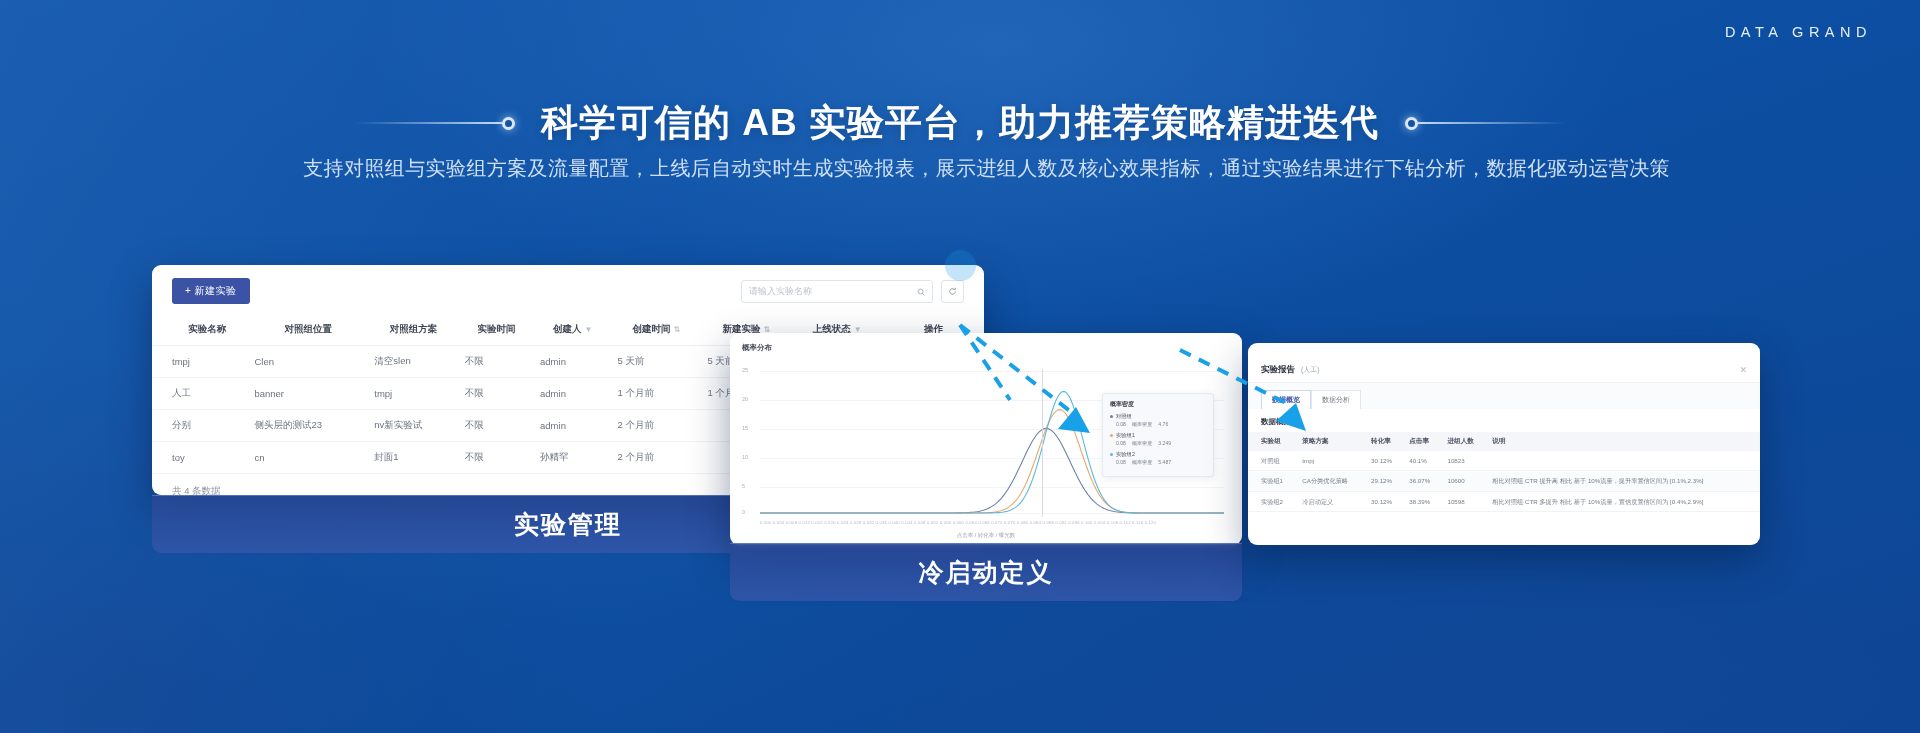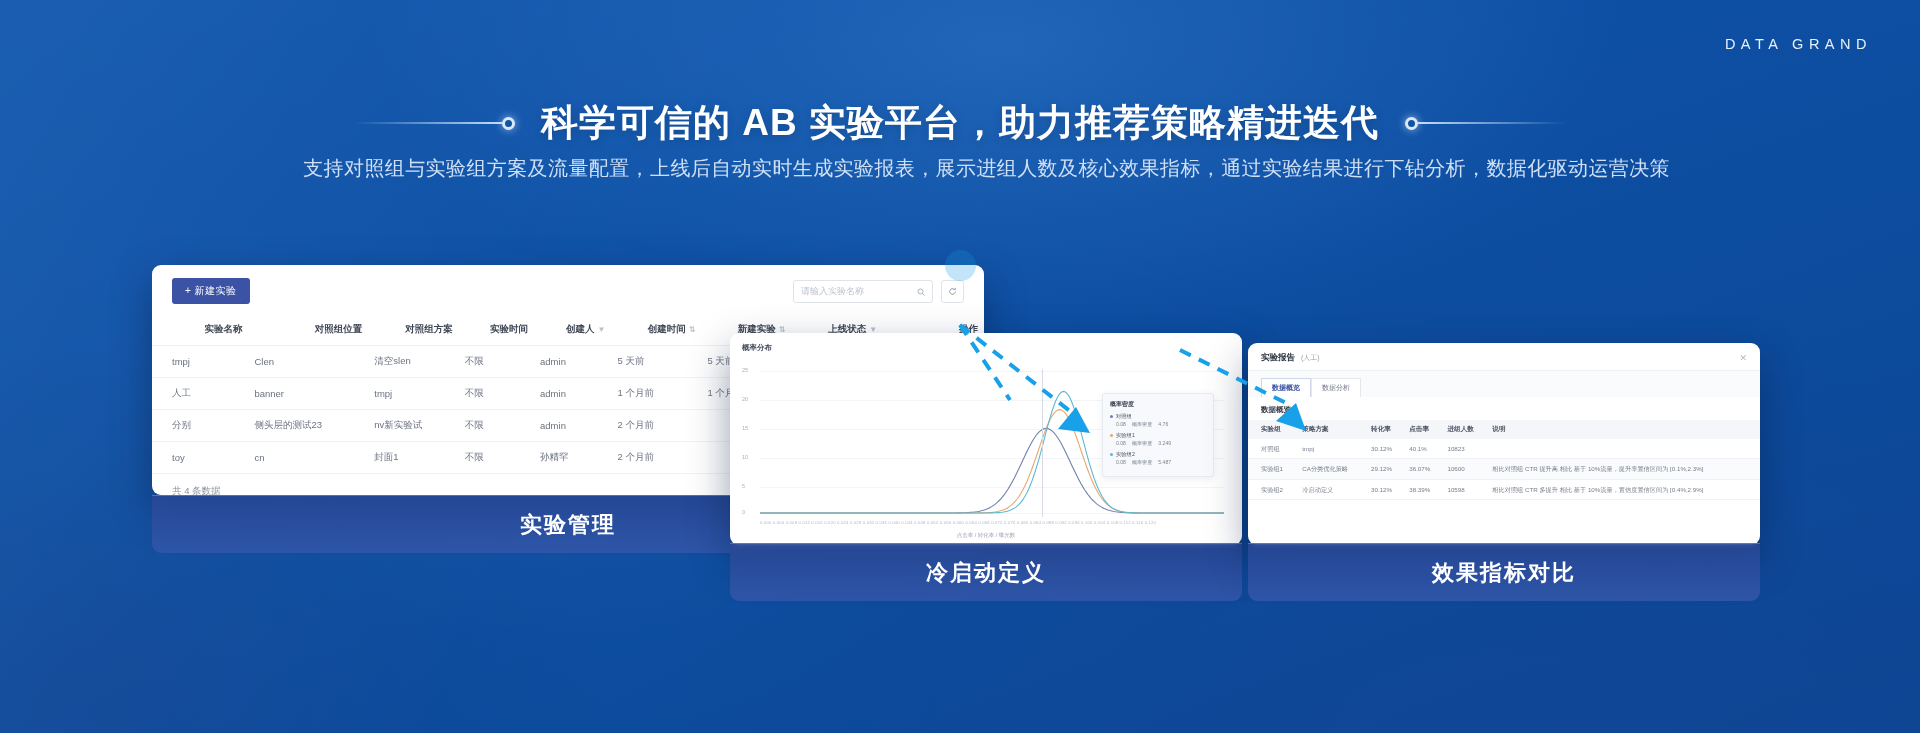--- a/index.html
+++ b/index.html
@@ -27,21 +27,21 @@
   }
 
   
   .logo { position: absolute; top: 24px; right: 48px; text-align: center; }
   .logo-cn {
     color: #fff; font-size: 36px; font-weight: 700; letter-spacing: 2px;
     line-height: 1.12; white-space: nowrap;
   }
   .logo-en {
     color: #e8f0fb; font-size: 14.5px; letter-spacing: 5.5px;
-    margin-top: 12px; white-space: nowrap; font-weight: 400;
+    margin-top: 0; white-space: nowrap; font-weight: 400;
   }
 
   
   .headline-row {
     position: absolute; top: 78px; left: 0; right: 0;
     display: flex; align-items: center; justify-content: center; gap: 26px; margin-top: 20px;
   }
   .deco { display: flex; align-items: center; gap: 0; }
   .deco-line {
     width: 148px; height: 2px;
@@ -73,51 +73,51 @@
   .card-shot {
     background: #ffffff;
     border-radius: 9px;
     overflow: hidden;
     box-shadow: 0 16px 40px rgba(3,24,60,0.42);
   }
   .card-label {
     position: absolute; left: 0; bottom: 0; width: 100%;
     height: 58px; border-radius: 0 0 9px 9px;
     display: flex; align-items: center; justify-content: center;
-    color: #ffffff; font-size: 22px; font-weight: 700; letter-spacing: 2px;
+    color: #ffffff; font-size: 25px; font-weight: 700; letter-spacing: 2px;
     background: linear-gradient(180deg, rgba(41,72,150,0.86) 0%, rgba(48,86,168,0.93) 100%);
     border-top: 1px solid rgba(255,255,255,0.18);
     backdrop-filter: blur(2px);
   }
 
   
   #card1 { left: 152px; top: 10px; width: 832px; height: 285px; }
   #card1 .card-shot { width: 832px; height: 230px; }
   #card1 .card-label { width: 832px; bottom: -3px; }
 
   .tbar { display: flex; align-items: center; justify-content: space-between; padding: 13px 20px 10px; }
   .btn-new {
     background: #3b52a5; color: #fff; font-size: 10px; border-radius: 3px;
     padding: 6px 13px; letter-spacing: 0.5px; white-space: nowrap;
   }
   .tbar-right { display: flex; align-items: center; gap: 8px; }
   .search-box {
-    width: 140px; height: 23px; border: 1px solid #dfe3ea; border-radius: 3px;
+    width: 192px; height: 23px; border: 1px solid #dfe3ea; border-radius: 3px;
     display: flex; align-items: center; padding: 0 7px; justify-content: space-between;
     background: #fff;
   }
   .search-ph { color: #bcc2cc; font-size: 9px; }
   .icon-btn {
     width: 23px; height: 23px; border: 1px solid #dfe3ea; border-radius: 3px;
     display: flex; align-items: center; justify-content: center; color: #8a94a4; font-size: 10px;
   }
 
   table.grid { width: 100%; border-collapse: collapse; }
   table.grid th {
-    text-align: right; font-size: 9.5px; color: #3f4654; font-weight: 700;
+    text-align: center; font-size: 9.5px; color: #3f4654; font-weight: 700;
     padding: 9px 6px; border-bottom: 1px solid #eceff4; white-space: nowrap;
   }
   table.grid td {
     text-align: left; font-size: 9.5px; color: #6b7382; font-weight: 400;
     padding: 9px 6px; border-bottom: 1px solid #f1f3f7; white-space: nowrap;
   }
   table.grid th:first-child, table.grid td:first-child { padding-left: 20px; }
   .sortmark { color: #b9c0cb; font-size: 8px; margin-left: 3px; }
   .switch {
     width: 23px; height: 11px; border-radius: 7px; background: #d9dde4; display: inline-block;
@@ -158,20 +158,21 @@
   .tt-row { font-size: 5.1px; color: #7c8391; display: flex; gap: 6px; padding-left: 6px; margin-top: 1px; }
   .cursor-line { position: absolute; top: 4px; bottom: 6px; width: 1px; background: #d6dbe3; }
 
   
   #card3 { left: 1248px; top: 88px; width: 512px; height: 255px; }
   #card3 .card-shot { width: 512px; height: 202px; }
   #card3 .card-label { width: 512px; bottom: -3px; }
   .panel-head {
     display: flex; align-items: center; gap: 6px; padding: 9px 13px 6px;
     border-bottom: 1px solid #eef1f5;
+    margin-top: 12px;
   }
   .panel-title { font-size: 8.5px; font-weight: 700; color: #2b3240; }
   .panel-sub { font-size: 7px; color: #98a0ad; }
   .panel-x { margin-left: auto; color: #b2b9c4; font-size: 9px; }
   .tabs2 { display: flex; gap: 0; padding: 7px 13px 0; background: #fafbfd; }
   .tab2 {
     font-size: 7px; padding: 4px 10px; border: 1px solid #e4e8ee; color: #6d7583;
     background: #fff; border-bottom: none;
   }
   .tab2.active { color: #3b52a5; border-color: #cfd8ea; background:#fff; font-weight:700; }
@@ -456,21 +457,20 @@
             <td>实验组2</td>
             <td>冷启动定义</td>
             <td>30.12%</td>
             <td>38.39%</td>
             <td>10598</td>
             <td>相比对照组 CTR 多提升 相比 基于 10%流量，置信度置信区间为 [0.4%,2.9%]</td>
           </tr>
         </tbody>
       </table>
     </div>
-    <div class="card-label">效果指标对比</div>
   </div>
 
   <svg class="connectors" width="1920" height="400">
     <path d="M960 70 L1075 160" stroke="#18a0e8" stroke-width="4" stroke-dasharray="12 9" fill="none"></path>
     <path d="M960 70 L1010 145" stroke="#18a0e8" stroke-width="4" stroke-dasharray="12 9" fill="none"></path>
     <path d="M1180 95 L1290 150" stroke="#18a0e8" stroke-width="4" stroke-dasharray="12 9" fill="none"></path>
     <polygon points="1076,152 1090,178 1058,174" fill="#18a0e8"></polygon>
     <polygon points="1296,148 1306,176 1276,166" fill="#18a0e8"></polygon>
   </svg>
 

